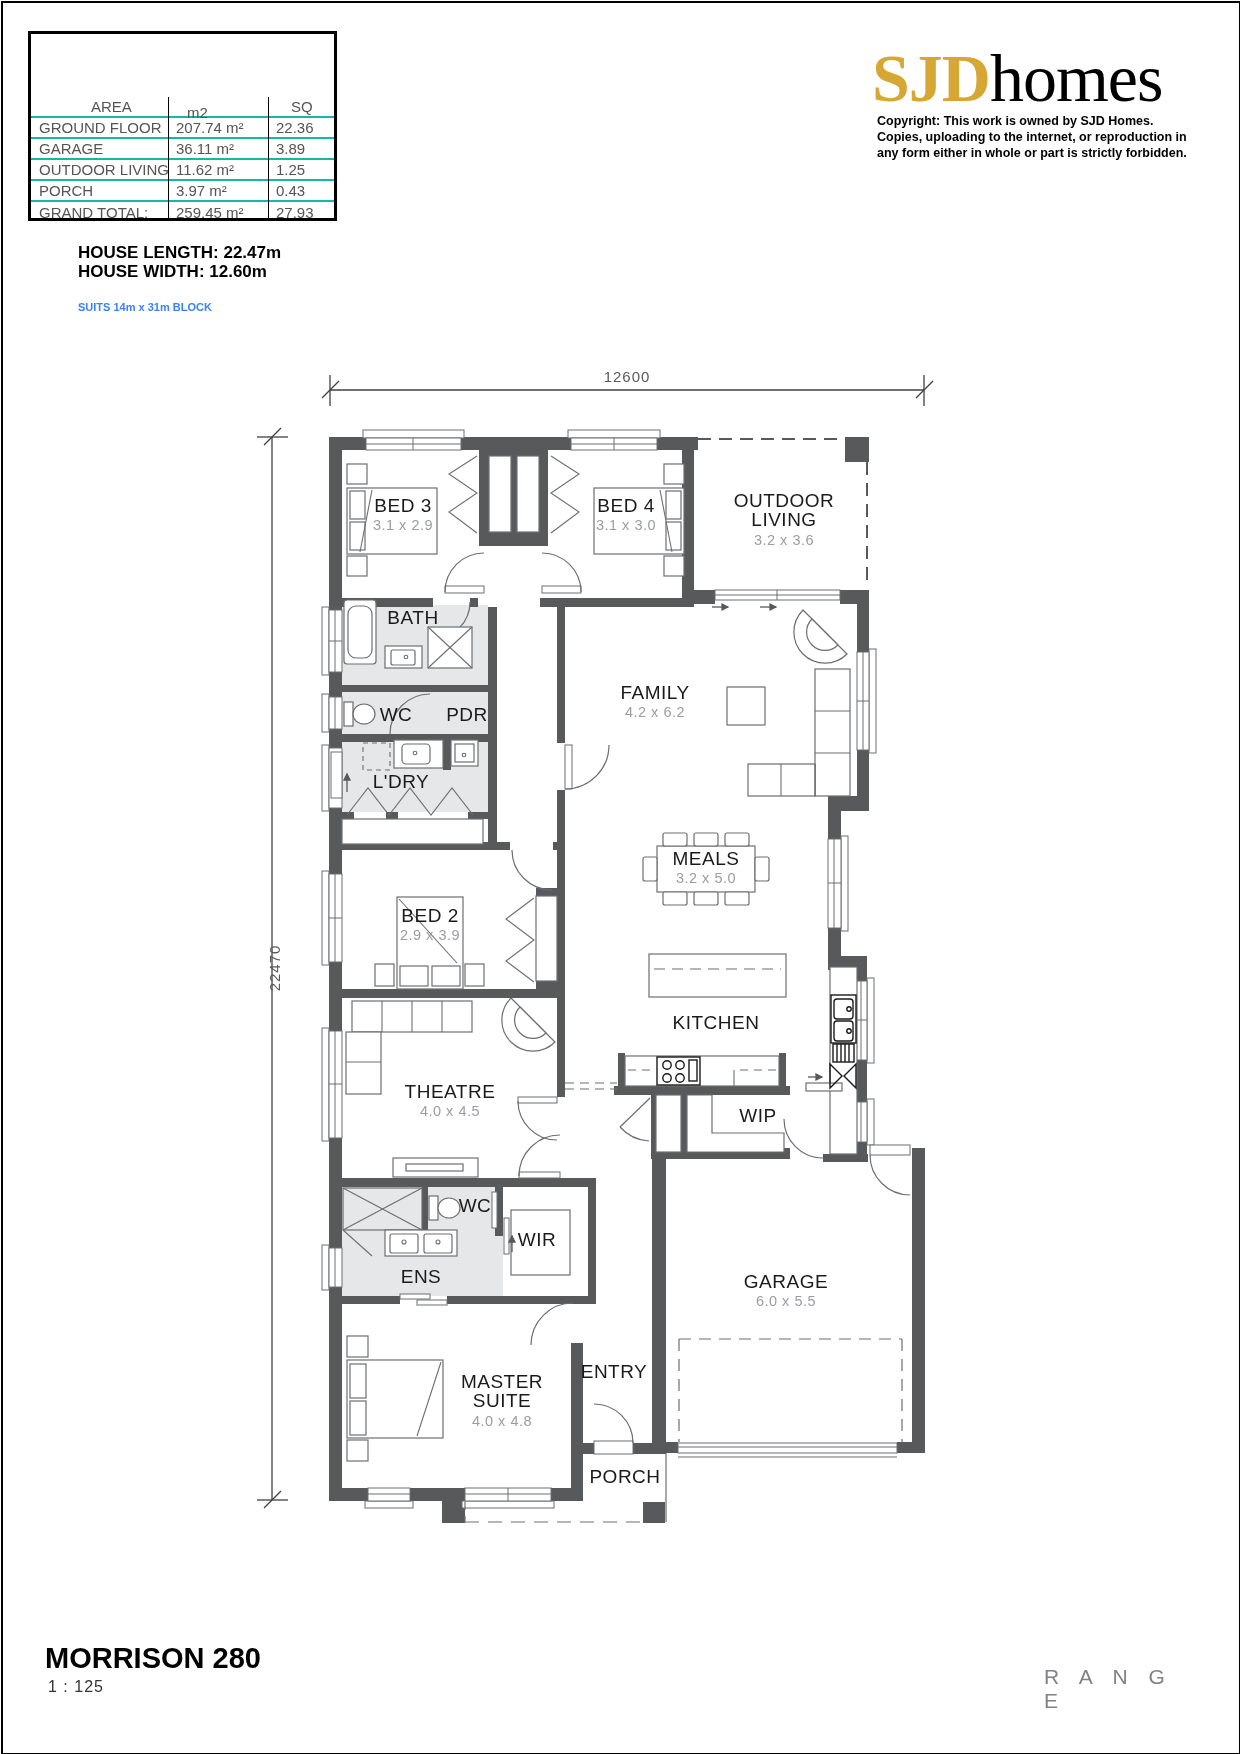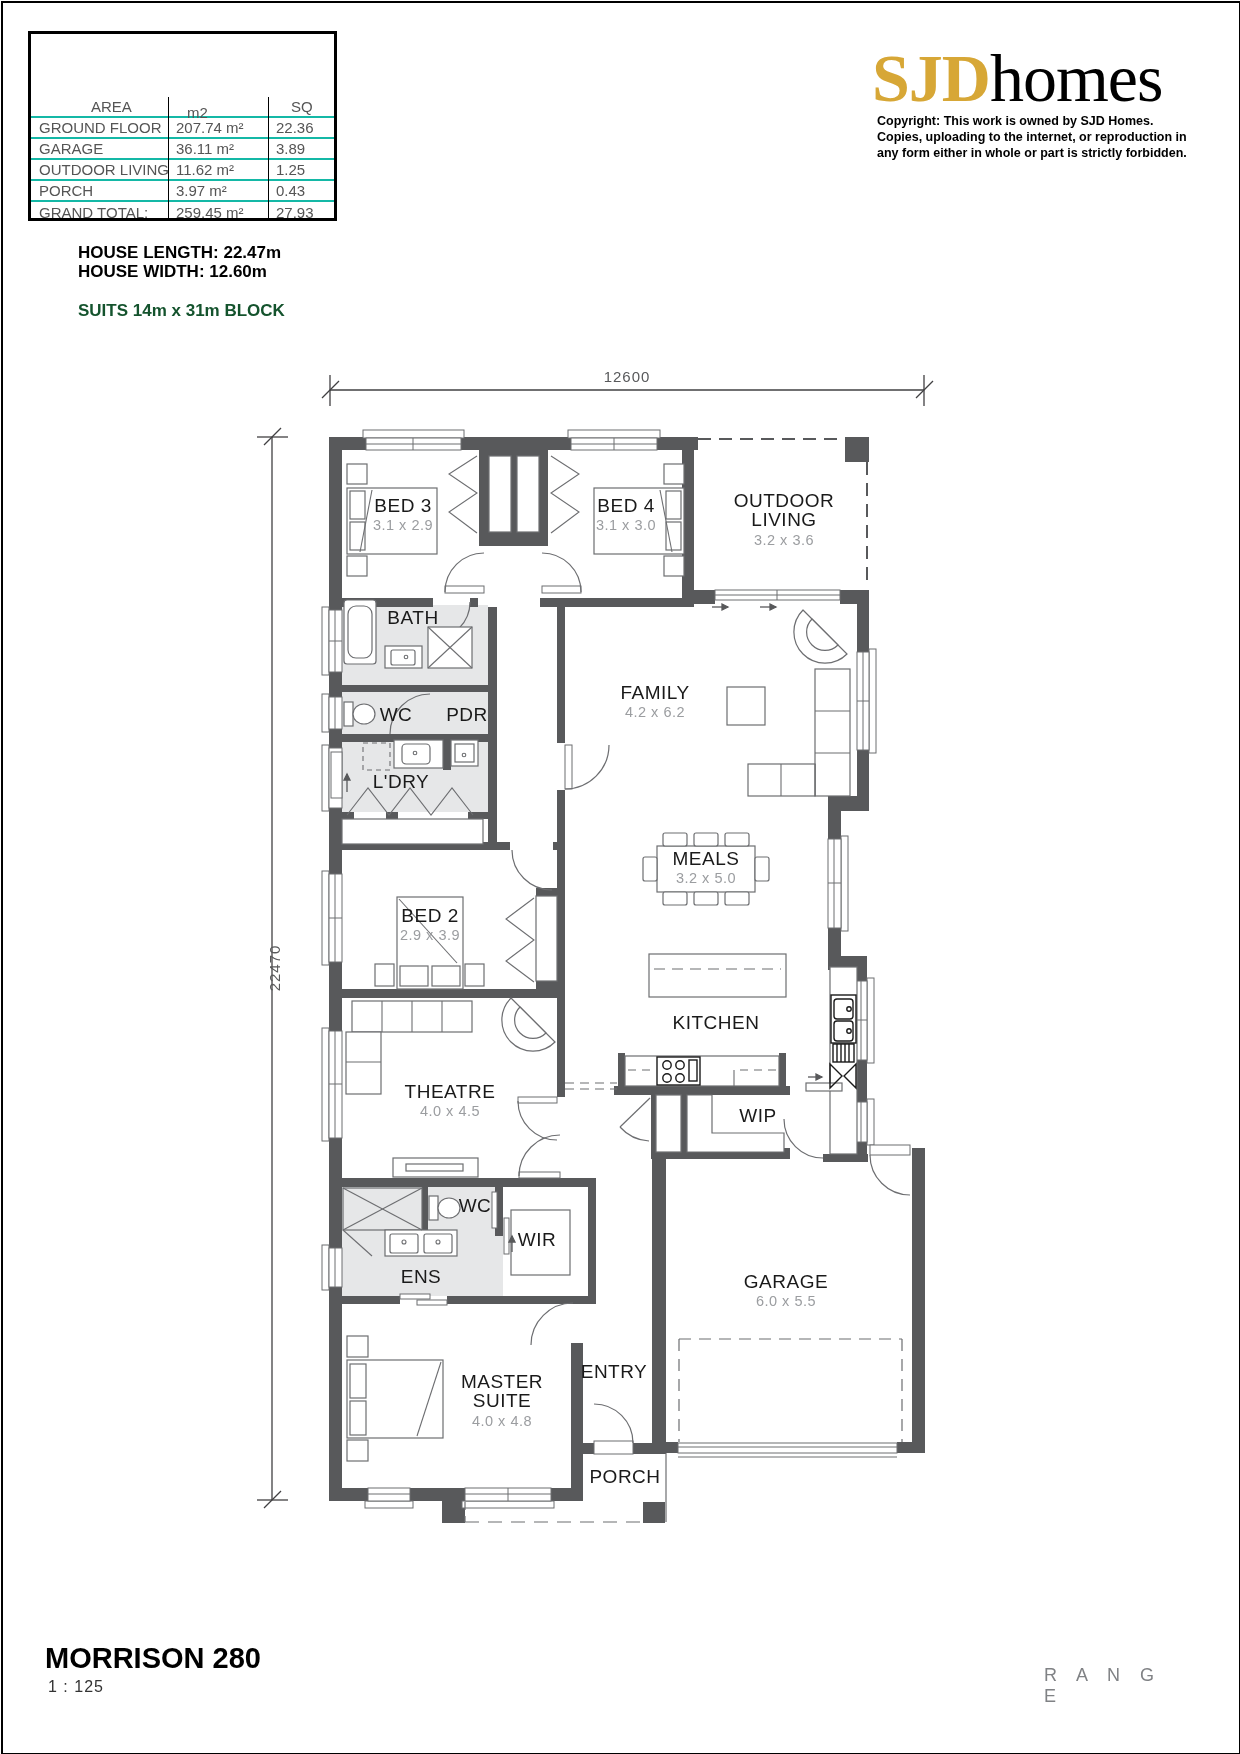--- a/index.html
+++ b/index.html
@@ -11,32 +11,32 @@
   #atitle{position:absolute;left:0;top:0;width:100%;height:63px;border-bottom:1px solid #000;box-sizing:border-box;
           display:flex;align-items:center;justify-content:center;font-size:21px;font-weight:bold;letter-spacing:1px;color:#000;}
   .trow{position:absolute;left:0;width:100%;height:21px;border-bottom:2px solid #14b8a6;box-sizing:border-box;color:#555;}
   .trow div{position:absolute;top:0;height:100%;display:flex;align-items:center;font-size:15px;}
   .c1{left:8px;}
   .c2{left:145px;}
   .c3{left:245px;}
   .v1{position:absolute;left:137px;top:63px;width:1px;height:124px;background:#000;}
   .v2{position:absolute;left:237px;top:63px;width:1px;height:124px;background:#000;}
   #htexts{position:absolute;left:78px;top:243px;font-size:17px;font-weight:bold;color:#000;line-height:19px;}
-  #stext{position:absolute;left:78px;top:301px;font-size:17px;font-weight:bold;color:#14532d;}
+  #stext{position:absolute;left:78px;top:301px;font-size:11px;font-weight:bold;color:#3b82f6;}
   
   #logo{position:absolute;left:872px;top:39px;font-family:"Liberation Serif",serif;font-weight:bold;font-size:68px;letter-spacing:-1px;}
   #logo .sjd{color:#D7A736;}
   #logo .homes{color:#000;font-weight:normal;margin-top:32px;}
   #copy{position:absolute;left:877px;top:113px;font-size:12.5px;font-weight:bold;color:#000;line-height:16px;}
   
   #mname{position:absolute;left:45px;top:1642px;font-size:29px;font-weight:bold;color:#000;letter-spacing:0px;}
   #mscale{position:absolute;left:48px;top:1678px;font-size:16px;color:#333;letter-spacing:1px;}
   #sig{position:absolute;left:860px;top:1575px;width:320px;height:130px;}
   #sigtext{position:absolute;left:2px;top:14px;font-family:"Liberation Serif",serif;font-style:italic;font-size:77px;color:#F5A83C;}
-  #range{position:absolute;left:184px;top:90px;font-size:18px;letter-spacing:7.5px;color:#808285;}
+  #range{position:absolute;left:184px;top:90px;font-size:21px;letter-spacing:7.5px;color:#808285;}
   svg{position:absolute;left:0;top:0;}
   .lbl{font-family:"Liberation Sans",sans-serif;fill:#1a1a1a;font-size:19px;letter-spacing:0.5px;}
   .dim{font-family:"Liberation Sans",sans-serif;fill:#9b9da0;font-size:14.5px;letter-spacing:0.5px;}
 </style>
 </head>
 <body>
 <div id="page">
   <div id="border"></div>
   <div id="atable">
     <div class="trow" style="top:63px;">

